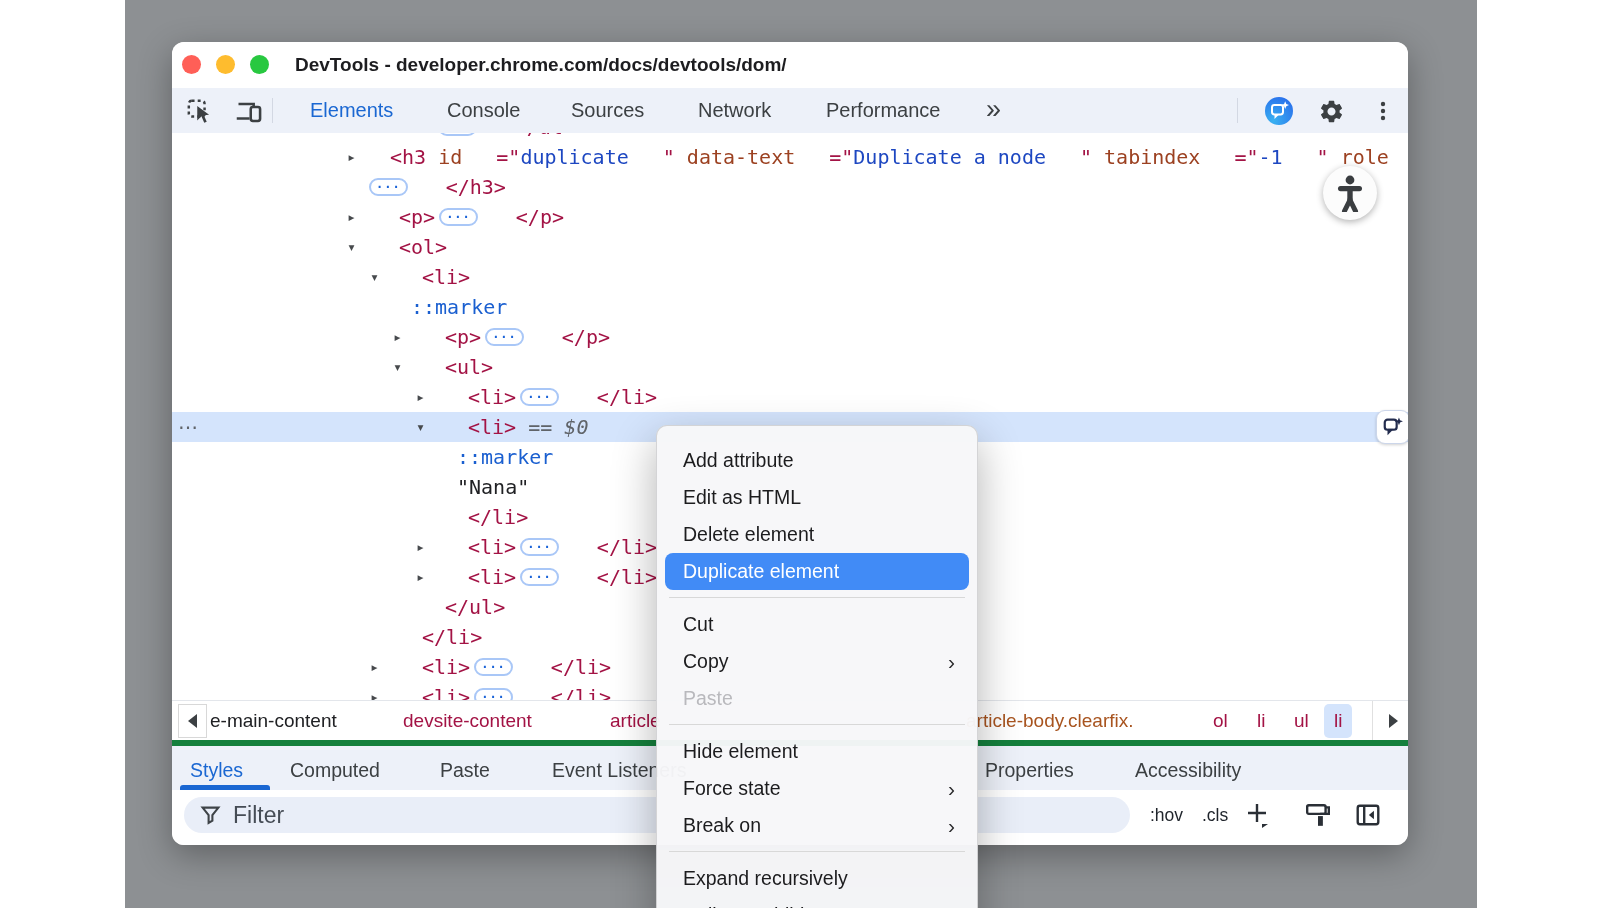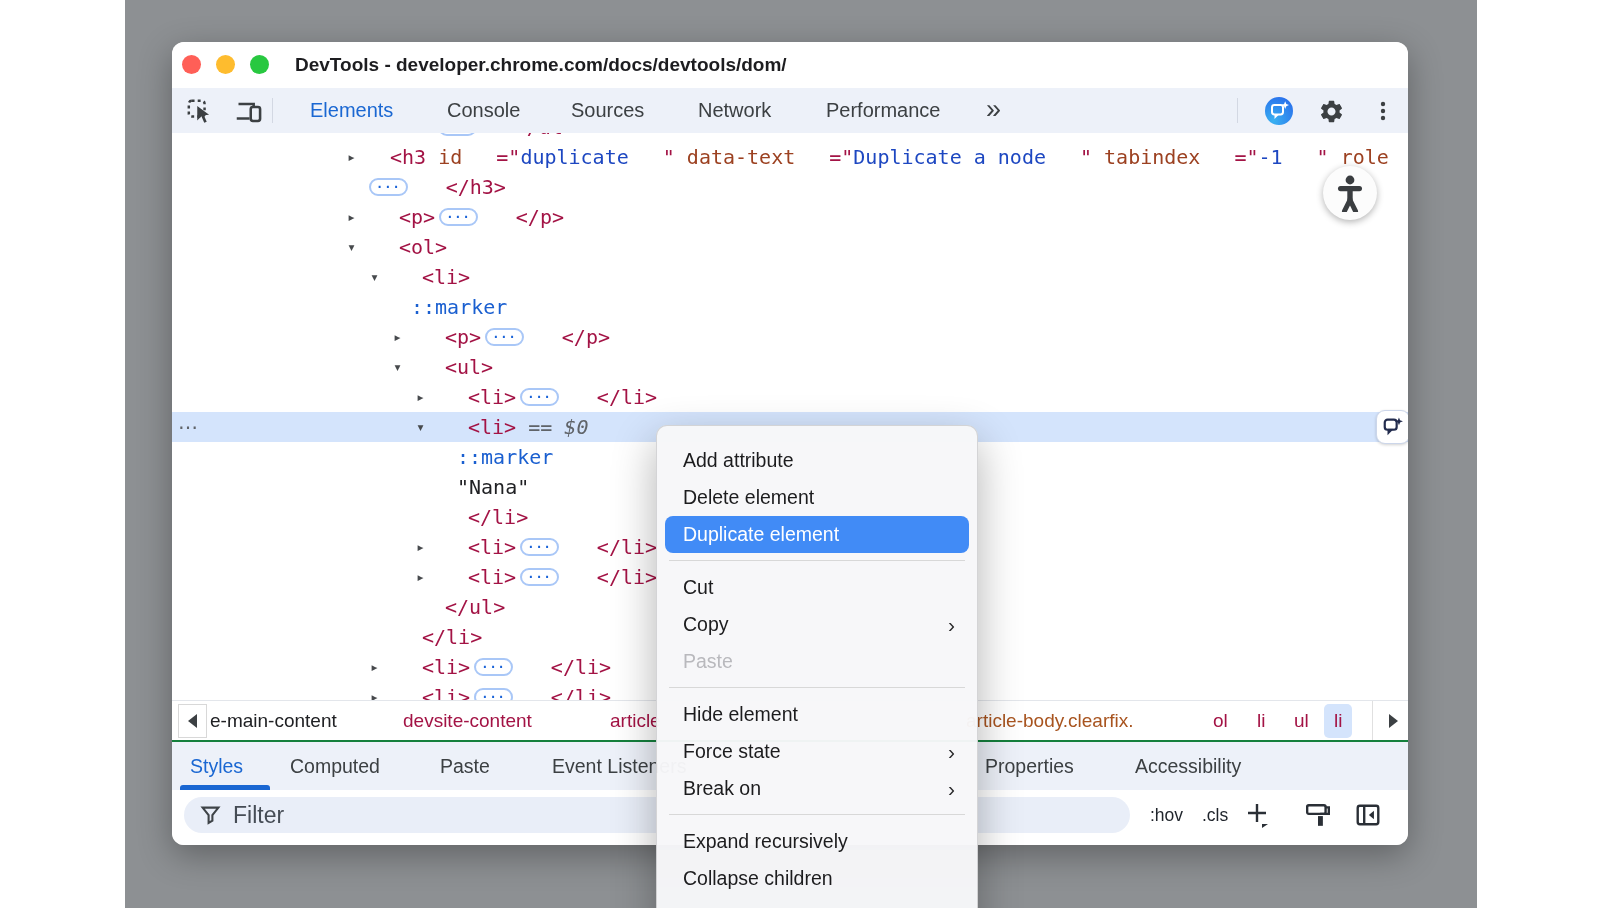--- a/index.html
+++ b/index.html
@@ -78,21 +78,21 @@
   .c-tag   { color:#a31345; }
   .c-class { color:#a8541f; }
   .crumb.selch { background:#d4e4fc; border-radius:5px; padding:0 10px; height:34px;
                  line-height:34px; top:3px; }
   .crumb-div { position:absolute; left:1200px; top:0; width:1px; height:40px; background:#e0e0e0; }
   .crumb-fwd { position:absolute; left:1208px; top:3px; width:26px; height:34px; display:flex;
                align-items:center; justify-content:center; background:#fff; }
 
   
   .tabsbar { position:absolute; left:0; top:698px; width:100%; height:50px; background:#edf1f9;
-             border-top:2px solid #15803d; }
+             border-top:6px solid #15803d; }
   .btab { position:absolute; top:0; line-height:49px; font-size:19.5px; color:#3c4043; white-space:pre; }
   .btab.active { color:#1a67d2; }
   .styles-underline { position:absolute; left:8px; bottom:0; width:90px; height:5px;
                       border-radius:3px 3px 0 0; background:#1a67d2; }
 
   
   .filterbar { position:absolute; left:0; top:748px; width:100%; height:55px; background:#fff; }
   .filter-pill { position:absolute; left:12px; top:7px; width:946px; height:36px;
                  background:#e9eef8; border-radius:18px; display:flex; align-items:center; }
   .filter-pill svg { margin-left:16px; }
@@ -289,20 +289,23 @@
         </svg>
       </div>
     </div>
   </div>
 
   <div class="menu">
       <div class="menu-item">
         <span>Add attribute</span>
       </div>
       <div class="menu-item">
+        <span>Edit as HTML</span>
+      </div>
+      <div class="menu-item">
         <span>Delete element</span>
       </div>
       <div class="menu-item hl">
         <span>Duplicate element</span>
       </div>
       <div class="menu-sep"></div>
       <div class="menu-item">
         <span>Cut</span>
       </div>
       <div class="menu-item">

